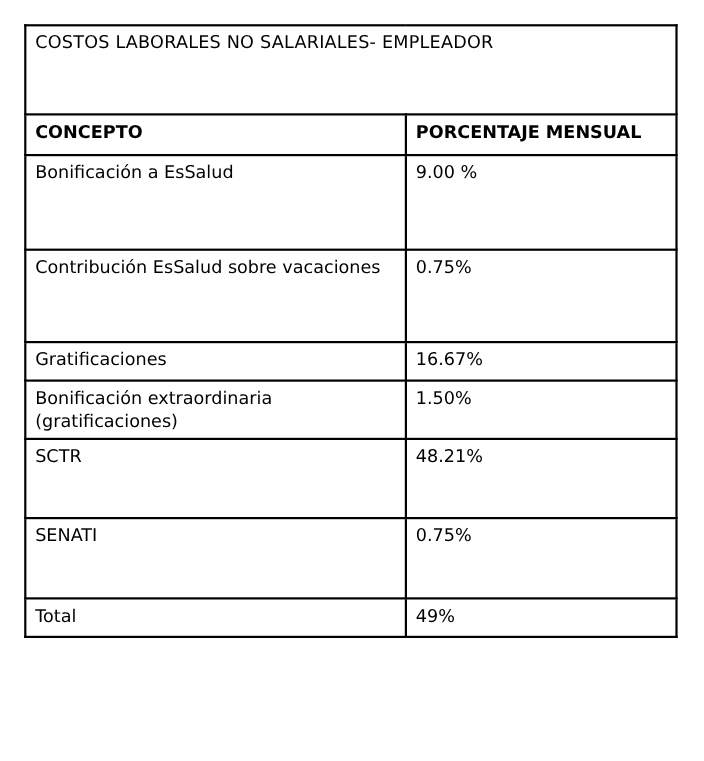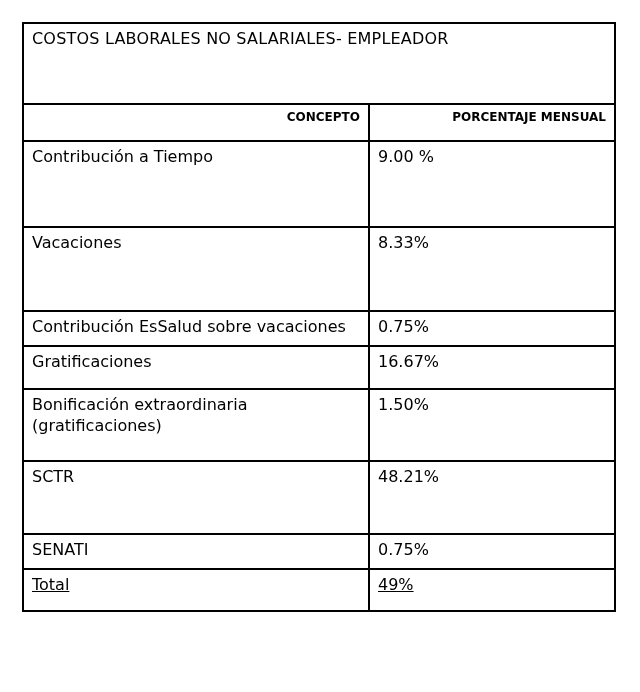--- a/index.html
+++ b/index.html
@@ -41,22 +41,21 @@
     height: 81px;
     text-align: center;
     font-weight: bold;
     font-size: 17px;
     padding-top: 7px;
     letter-spacing: 0.2px;
   }
   tr.header-row th {
     height: 37px;
     font-weight: bold;
-    font-size: 12px;
-    text-align: right;
+    font-size: 16px;
   }
   
   tbody tr:nth-child(1) td { height: 86px; }
   tbody tr:nth-child(2) td { height: 84px; }
   tbody tr:nth-child(3) td { height: 35px; }
   tbody tr:nth-child(4) td { height: 43px; }
   tbody tr:nth-child(5) td { height: 72px; }
   tbody tr:nth-child(6) td { height: 73px; }
   tbody tr:nth-child(7) td { height: 35px; }
   tbody tr:nth-child(8) td { height: 42px; text-decoration: underline; }
@@ -75,26 +74,22 @@
       <tr>
         <th class="title-cell" colspan="2">COSTOS LABORALES NO SALARIALES- EMPLEADOR</th>
       </tr>
       <tr class="header-row">
         <th>CONCEPTO</th>
         <th>PORCENTAJE MENSUAL</th>
       </tr>
     </thead>
     <tbody>
       <tr>
-        <td>Contribución a Tiempo</td>
+        <td>Bonificación a EsSalud</td>
         <td>9.00 %</td>
-      </tr>
-      <tr>
-        <td>Vacaciones</td>
-        <td>8.33%</td>
       </tr>
       <tr>
         <td>Contribución EsSalud sobre vacaciones</td>
         <td>0.75%</td>
       </tr>
       <tr>
         <td>Gratificaciones</td>
         <td>16.67%</td>
       </tr>
       <tr>

